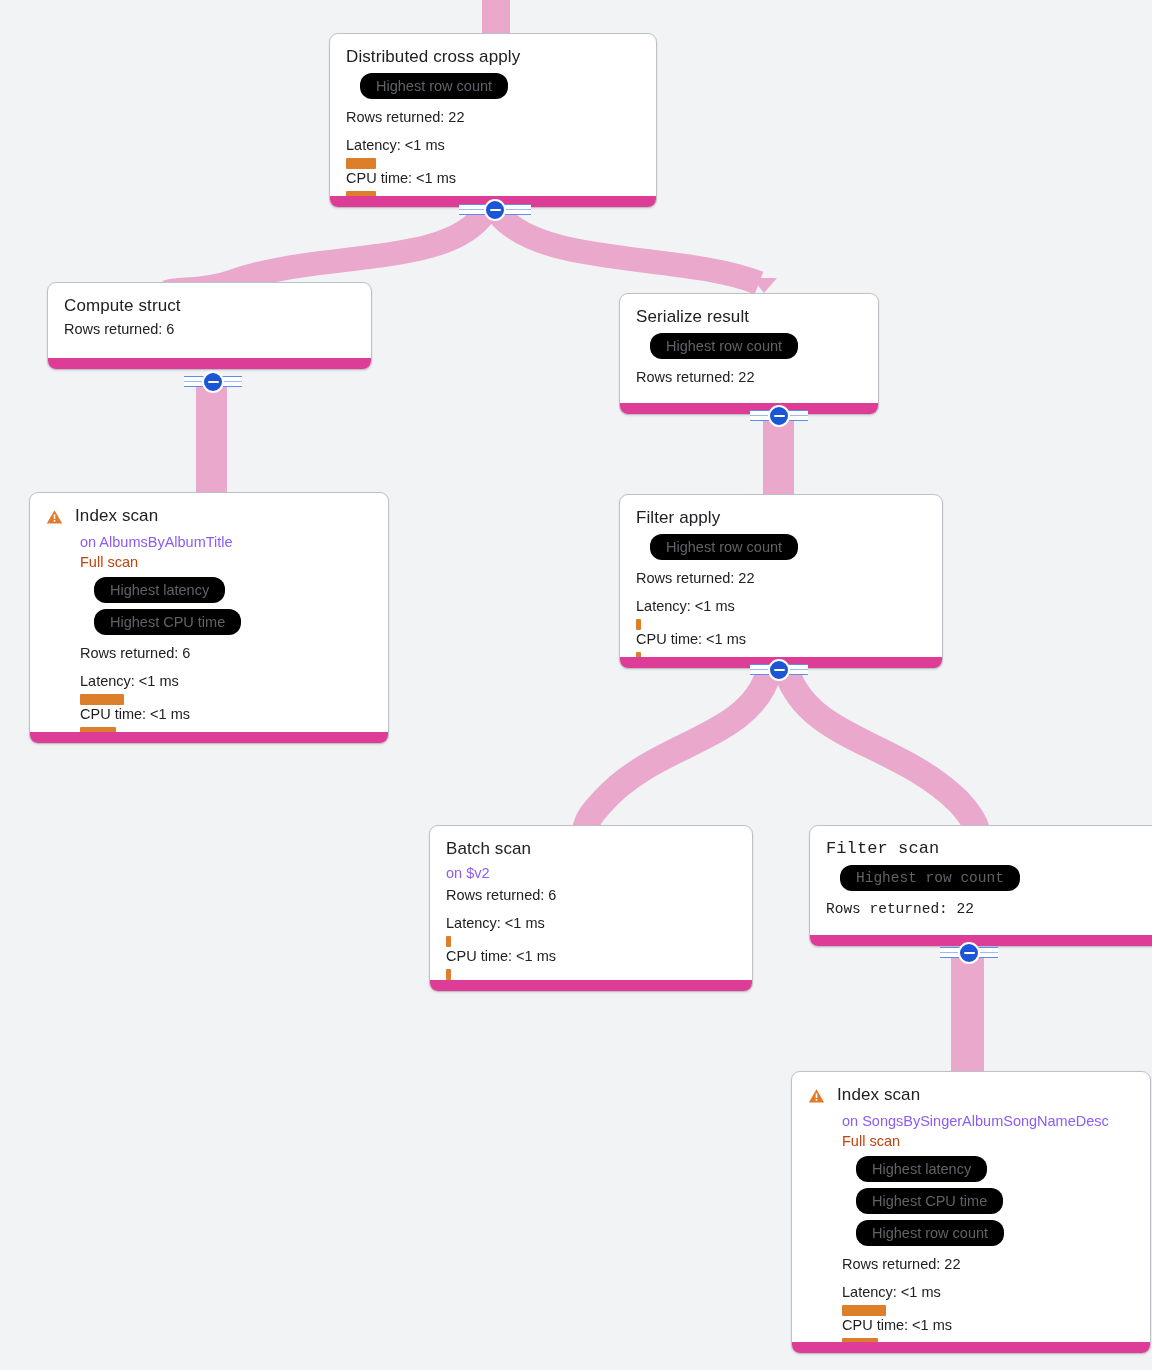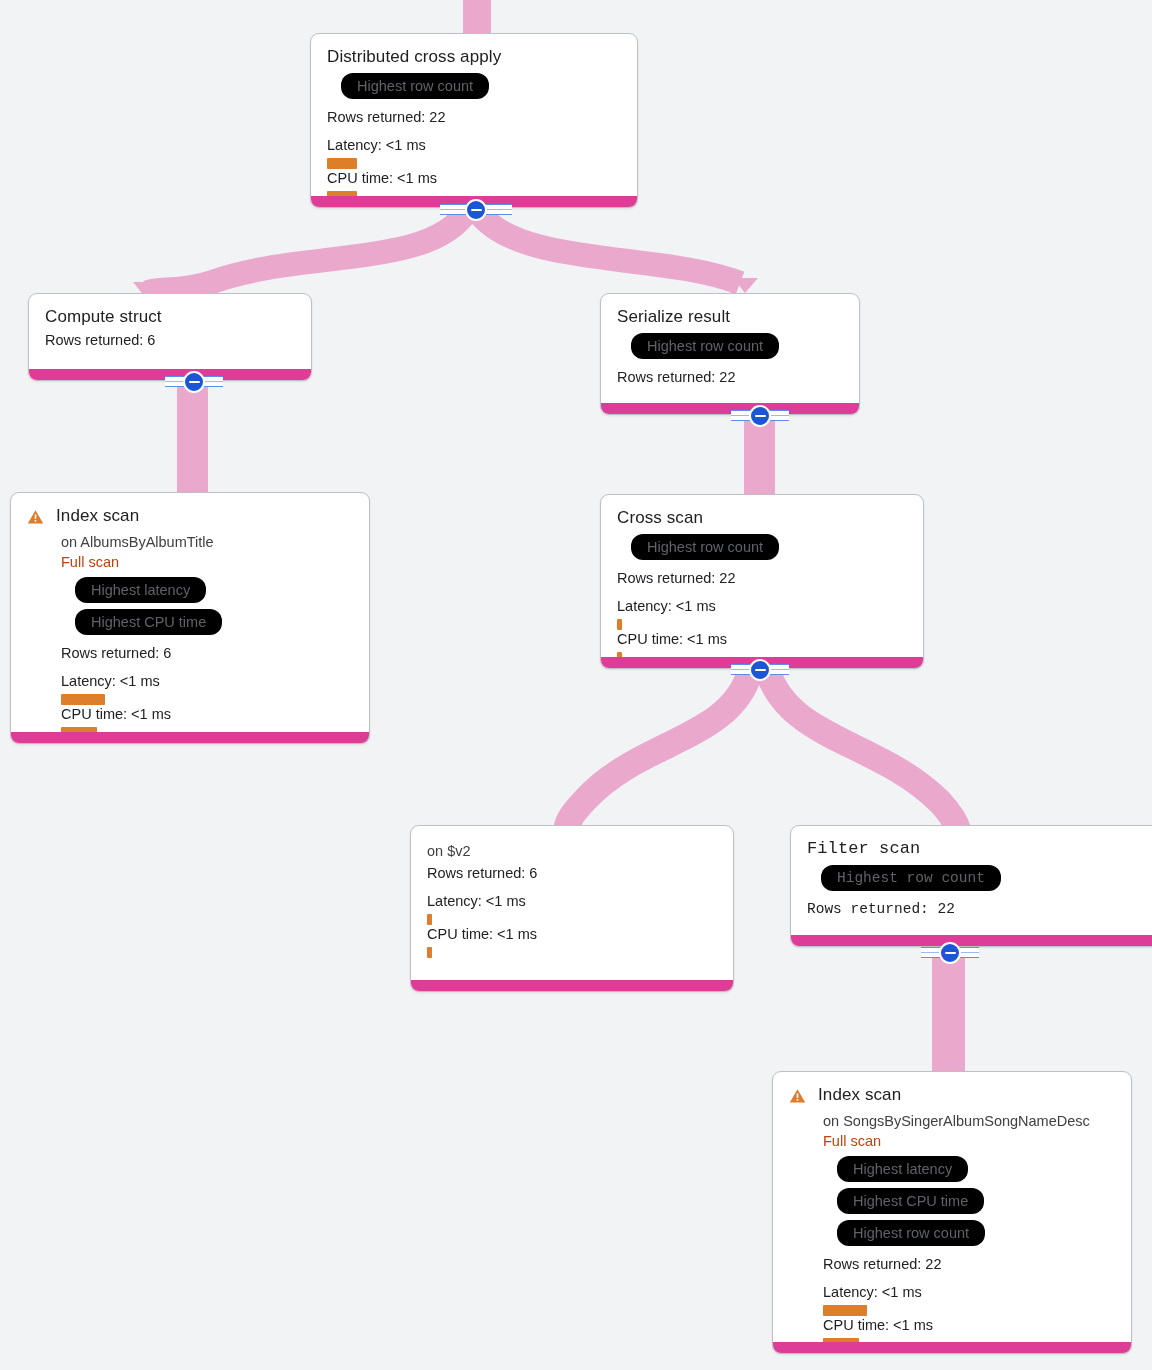--- a/index.html
+++ b/index.html
@@ -3,21 +3,21 @@
 <meta charset="utf-8">
 <style>
   html,body{margin:0;padding:0;}
   body{
     width:1152px;height:1370px;
     background:#f1f3f4;
     font-family:"Liberation Sans", sans-serif;
     overflow:hidden;
     position:relative;
   }
-  #canvas{position:absolute;inset:0;}
+  #canvas{position:absolute;inset:0;margin-left:19px;}
   #edges{position:absolute;left:0;top:0;width:1152px;height:1370px;pointer-events:none;}
 
   .node{
     position:absolute;
     background:#ffffff;
     border:1px solid #bdc1c6;
     border-radius:9px;
     box-sizing:border-box;
     overflow:hidden;
     box-shadow:0 1px 2px rgba(60,64,67,.12);
@@ -29,21 +29,21 @@
   }
   .title-row{display:flex;align-items:flex-start;gap:12px;}
   .warn-icon{flex:0 0 auto;margin-top:4px;}
   .node-title{
     font-size:17px;color:#202124;font-weight:400;
     line-height:22px;letter-spacing:.1px;
   }
   .indent{padding-left:0;}
   .node.has-warn .indent{padding-left:34px;}
   .sub-line{
-    font-size:14.5px;color:#404040;line-height:20px;margin-top:3px;
+    font-size:14.5px;color:#8b5cf6;line-height:20px;margin-top:3px;
   }
   .sub-line.muted{color:#c2410c;margin-top:0;}
   .badges{margin-top:5px;}
   .badge{
     display:inline-block;
     background:#000000;
     color:#5f6368;
     border-radius:12px;
     padding:4px 16px;
     font-size:14.5px;
@@ -129,21 +129,21 @@
           <div class="metric-label">CPU time: &lt;1 ms</div>
           <div class="metric-bar" style="width:30px;"></div>
         </div>
       </div>
     </div>
     <div class="node-bottom-bar"></div>
   </div>
   <div class="collapse-rail" style="left:440px;top:201px;width:72px;"></div>
   <div class="collapse-btn" style="left:465px;top:199px;"></div>
 
-  <div class="node" style="left:28px;top:293px;width:284px;height:88px;">
+  <div class="node" style="left:28px;top:282px;width:325px;height:88px;">
     <div class="node-body">
       <div class="title-row">
         <div class="node-title">Compute struct</div>
       </div>
       <div class="rows-line">Rows returned: 6</div>
     </div>
     <div class="node-bottom-bar"></div>
   </div>
   <div class="collapse-rail" style="left:165px;top:373px;width:58px;"></div>
   <div class="collapse-btn" style="left:183px;top:371px;"></div>
@@ -200,21 +200,21 @@
           </div>
         </div>
       </div>
     </div>
     <div class="node-bottom-bar"></div>
   </div>
 
   <div class="node" style="left:600px;top:494px;width:324px;height:175px;">
     <div class="node-body">
       <div class="title-row">
-        <div class="node-title">Cross scan</div>
+        <div class="node-title">Filter apply</div>
       </div>
       <div class="badges">
         <div class="badge-wrap">
           <span class="badge">Highest row count</span>
         </div>
       </div>
       <div class="rows-line">Rows returned: 22</div>
       <div class="metrics">
         <div class="metric" style="width:145px;">
           <div class="metric-label">Latency: &lt;1 ms</div>
@@ -226,20 +226,23 @@
         </div>
       </div>
     </div>
     <div class="node-bottom-bar"></div>
   </div>
   <div class="collapse-rail" style="left:731px;top:661px;width:58px;"></div>
   <div class="collapse-btn" style="left:749px;top:659px;"></div>
 
   <div class="node" style="left:410px;top:825px;width:324px;height:167px;">
     <div class="node-body">
+      <div class="title-row">
+        <div class="node-title">Batch scan</div>
+      </div>
       <div class="sub-line">on $v2</div>
       <div class="rows-line">Rows returned: 6</div>
       <div class="metrics">
         <div class="metric" style="width:145px;">
           <div class="metric-label">Latency: &lt;1 ms</div>
           <div class="metric-bar" style="width:5px;"></div>
         </div>
         <div class="metric">
           <div class="metric-label">CPU time: &lt;1 ms</div>
           <div class="metric-bar" style="width:5px;"></div>

